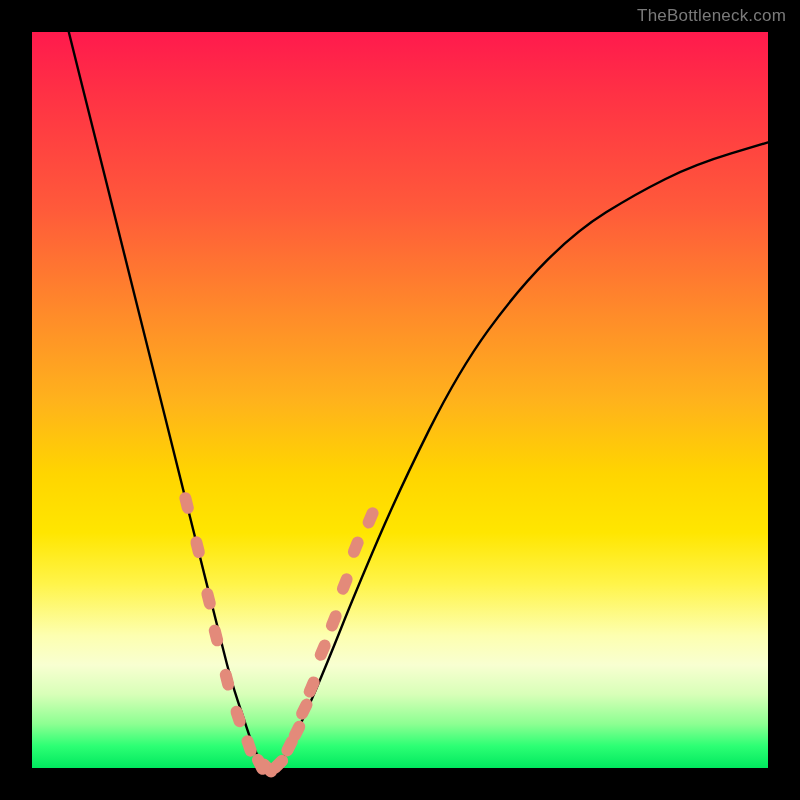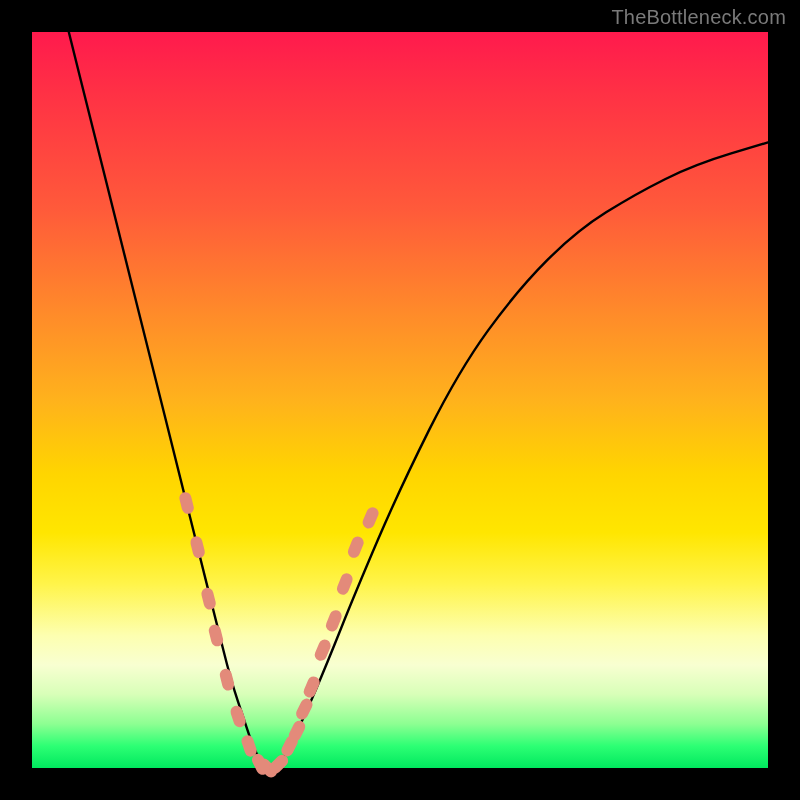--- a/index.html
+++ b/index.html
@@ -40,21 +40,21 @@
       #8dff92 94%,
       #2dff74 97%,
       #00e85e 100%
     );
   }
   .watermark {
     position: absolute;
     top: 6px;
     right: 14px;
     color: #7a7a7a;
-    font-size: 20px;
+    font-size: 17px;
     letter-spacing: 0.2px;
     font-weight: 400;
     user-select: none;
   }
   svg.curve {
     position: absolute;
     left: 0;
     top: 0;
     width: 736px;
     height: 736px;

